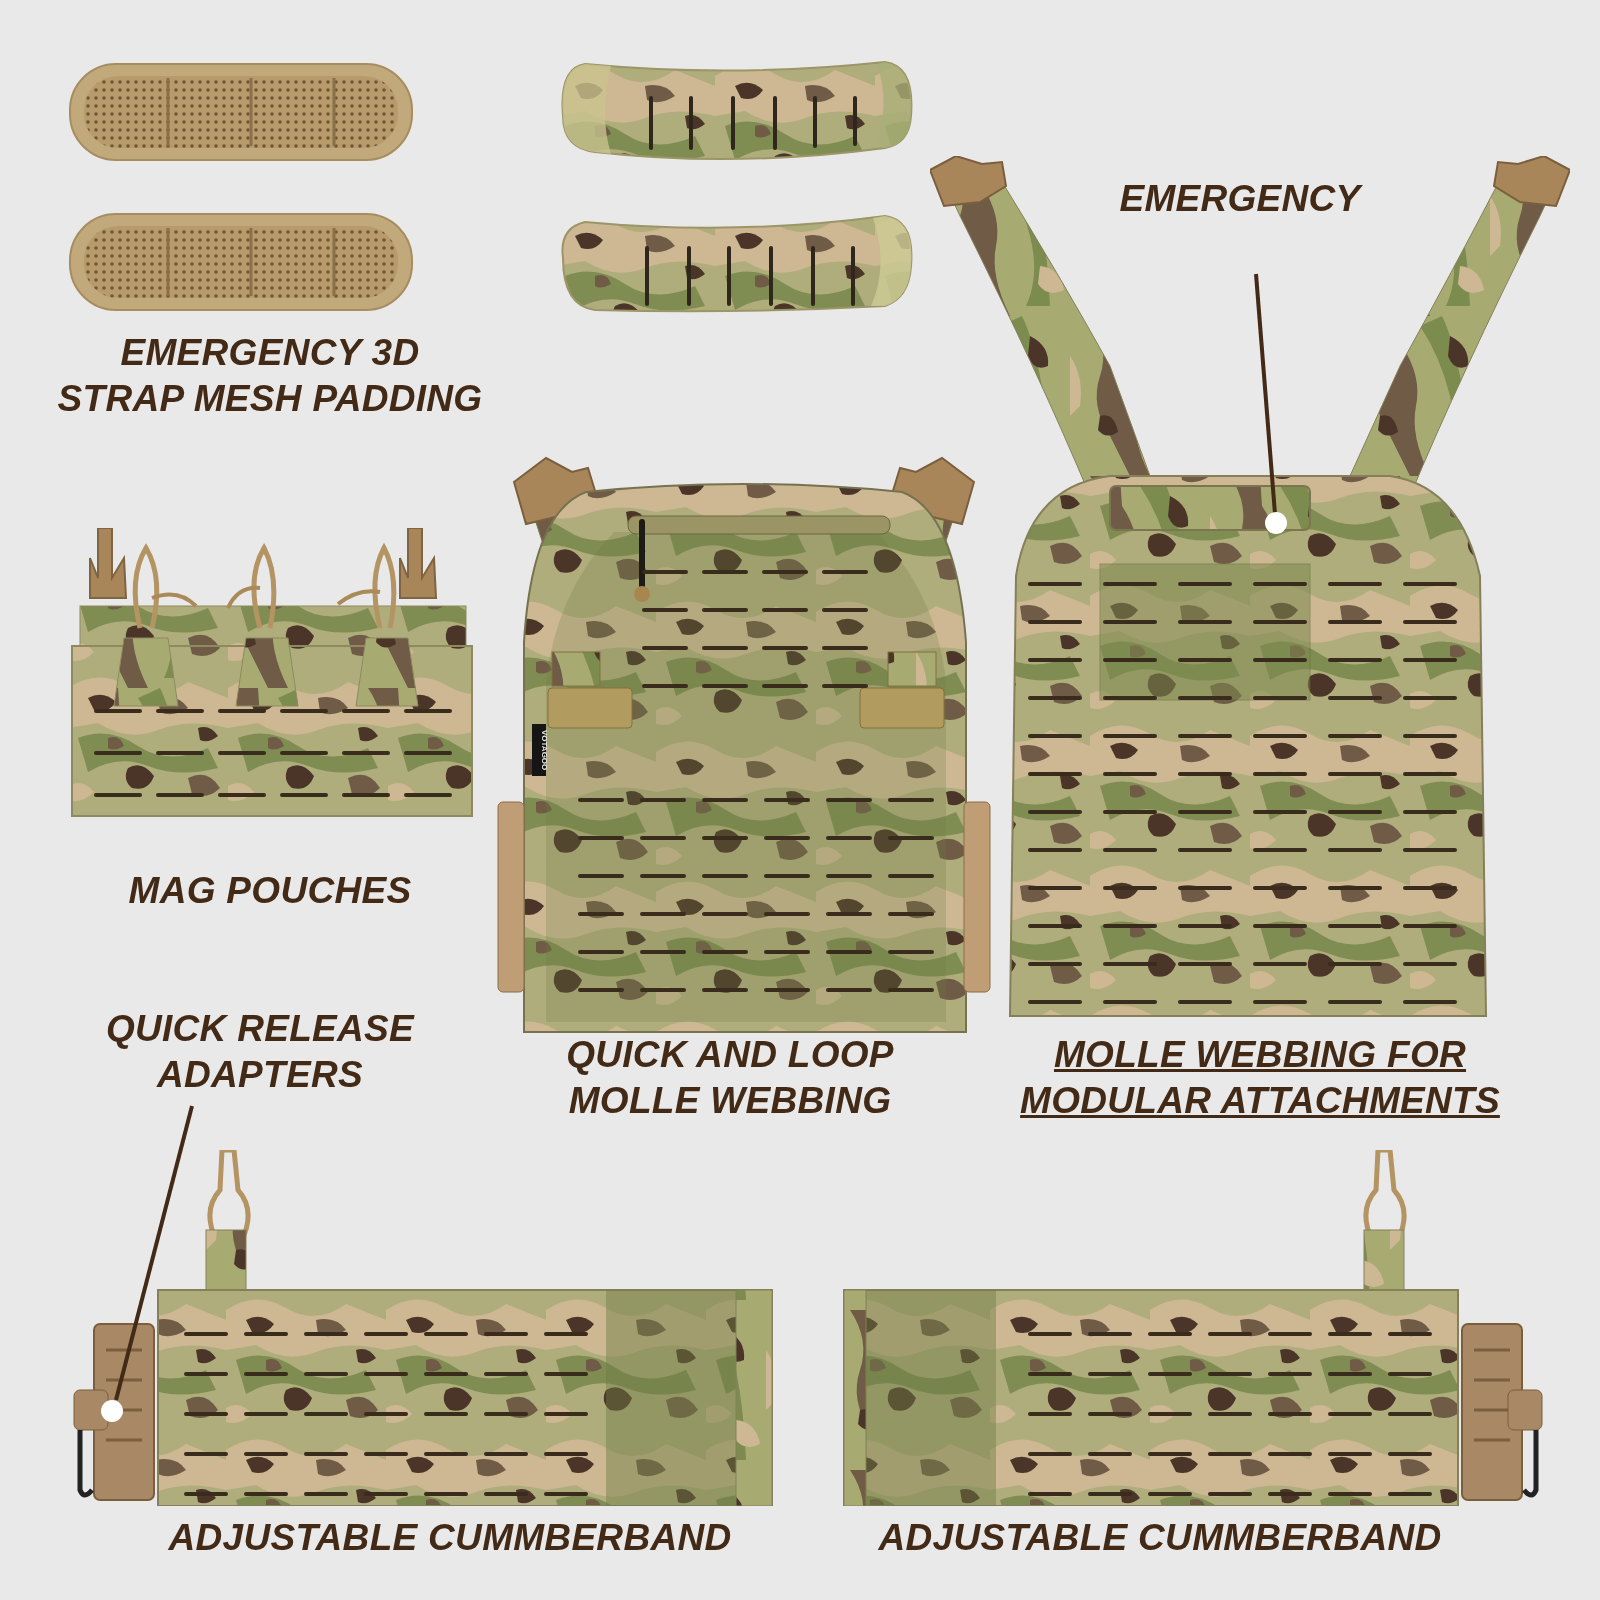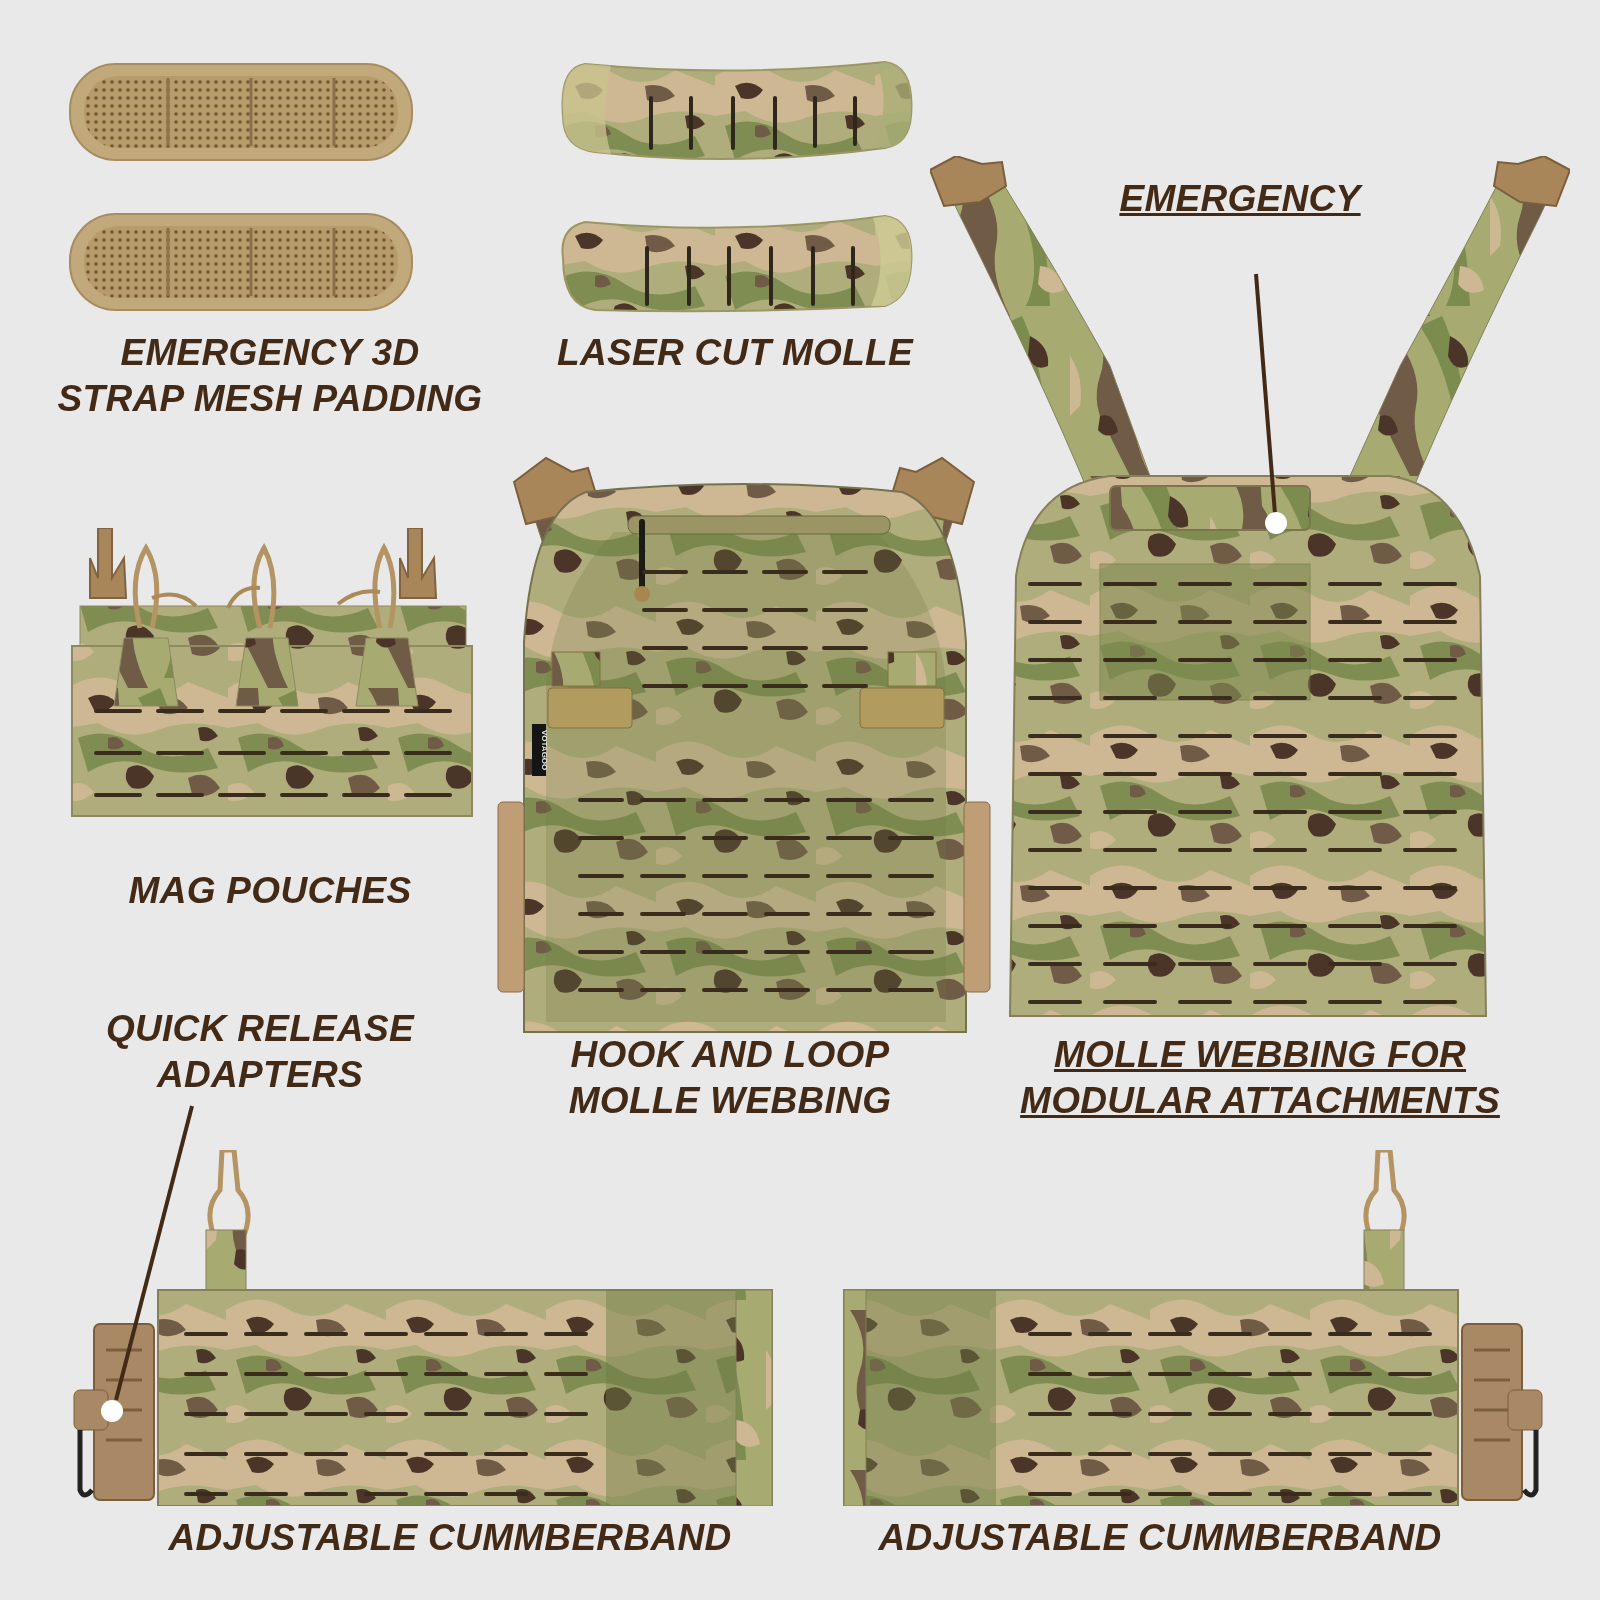--- a/index.html
+++ b/index.html
@@ -94,21 +94,20 @@
       <line x1="92" y1="42" x2="92" y2="98"></line>
         <line x1="134" y1="42" x2="134" y2="98"></line>
       <line x1="174" y1="42" x2="174" y2="98"></line>
         <line x1="216" y1="42" x2="216" y2="98"></line>
       <line x1="258" y1="42" x2="258" y2="98"></line>
         <line x1="298" y1="42" x2="298" y2="98"></line>
     </g>
   </svg>
 </div>
 <div class="label" style="left:540px; width:390px; top:330px;">
-  <span>LASER CUT MOLLE</span>
 </div>
 
 <div class="item" style="left:68px; top:528px; width:408px; height:300px;">
   <svg width="408" height="300">
 
     <rect x="12" y="78" width="386" height="60" fill="url(#camo)" stroke="#8d8a60"></rect>
 
     <rect x="4" y="118" width="400" height="170" fill="url(#camo)" stroke="#8d8a60" stroke-width="2"></rect>
 
     <g fill="#a9865a" stroke="#7f6441" stroke-width="2">
@@ -246,21 +245,21 @@
       <line x1="84" y1="538" x2="126" y2="538"></line>
         <line x1="146" y1="538" x2="188" y2="538"></line>
         <line x1="208" y1="538" x2="250" y2="538"></line>
         <line x1="270" y1="538" x2="312" y2="538"></line>
         <line x1="332" y1="538" x2="374" y2="538"></line>
         <line x1="394" y1="538" x2="436" y2="538"></line>
     </g>
   </svg>
 </div>
 <div class="label" style="left:540px; width:380px; top:1032px;">
-  <span>HOOK AND LOOP</span>
+  <span>QUICK AND LOOP</span>
   <span>MOLLE WEBBING</span>
 </div>
 
 <div class="item" style="left:930px; top:156px; width:640px; height:870px;">
   <svg width="640" height="870">
 
     <path d="M16 30 L66 16 Q130 120 180 210 L220 320 L160 340 Q110 220 30 60Z" fill="url(#camoV)" stroke="#85805a"></path>
     <path d="M624 30 L574 16 Q520 120 470 210 L420 320 L480 340 Q530 220 610 60Z" fill="url(#camoV)" stroke="#85805a"></path>
 
     <g fill="#a9865a" stroke="#7b5f3d" stroke-width="2">
@@ -343,21 +342,21 @@
         <line x1="475" y1="808" x2="525" y2="808"></line>
       <line x1="100" y1="846" x2="150" y2="846"></line>
         <line x1="175" y1="846" x2="225" y2="846"></line>
         <line x1="250" y1="846" x2="300" y2="846"></line>
         <line x1="325" y1="846" x2="375" y2="846"></line>
         <line x1="400" y1="846" x2="450" y2="846"></line>
         <line x1="475" y1="846" x2="525" y2="846"></line>
     </g>
   </svg>
 </div>
-<div class="label" style="left:1080px; width:320px; top:176px;text-decoration:underline;">
+<div class="label" style="left:1080px; width:320px; top:176px;">
   <span>EMERGENCY</span>
 </div>
 <div class="label" style="left:990px; width:540px; top:1032px;text-decoration:underline;">
   <span>MOLLE WEBBING FOR</span>
   <span>MODULAR ATTACHMENTS</span>
 </div>
 
 <div class="item" style="left:66px; top:1150px; width:720px; height:356px;">
   <svg width="720" height="356">
 

